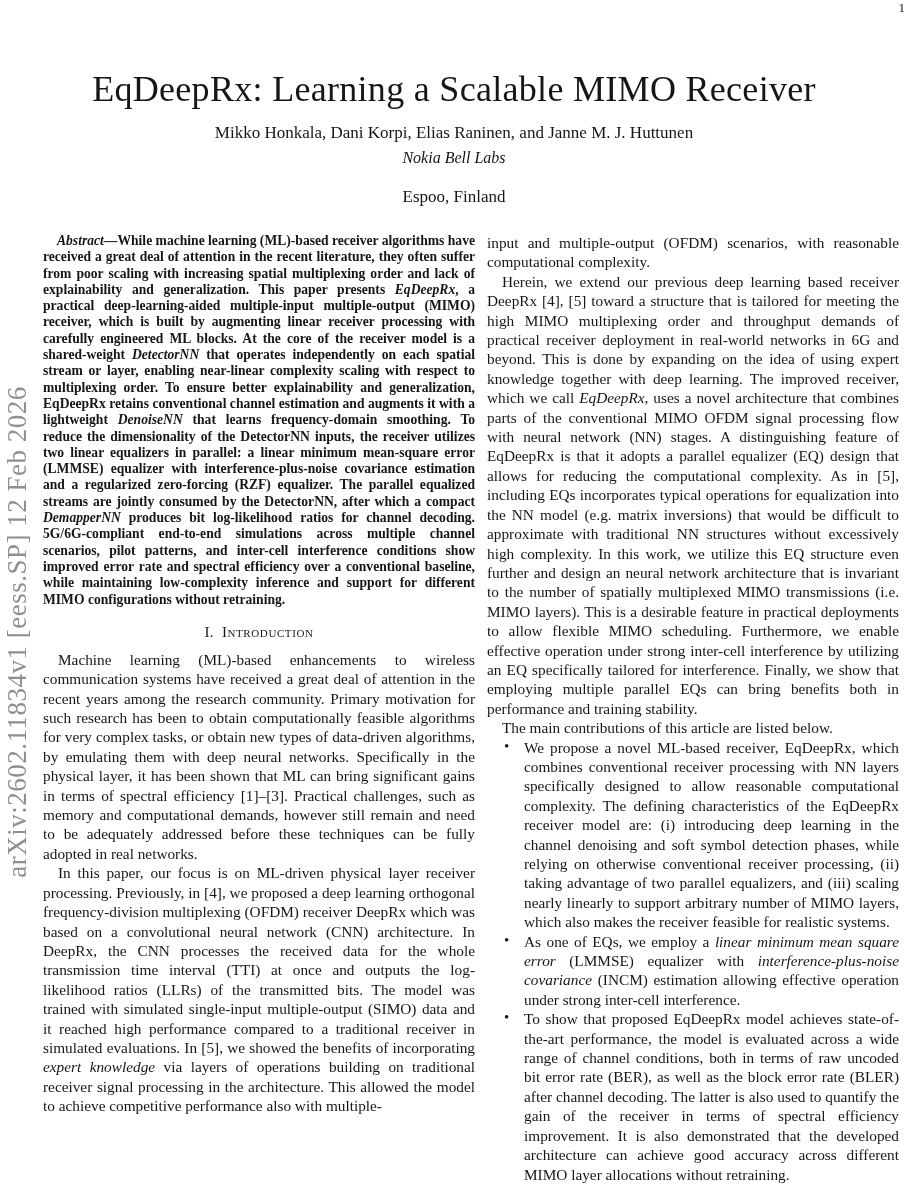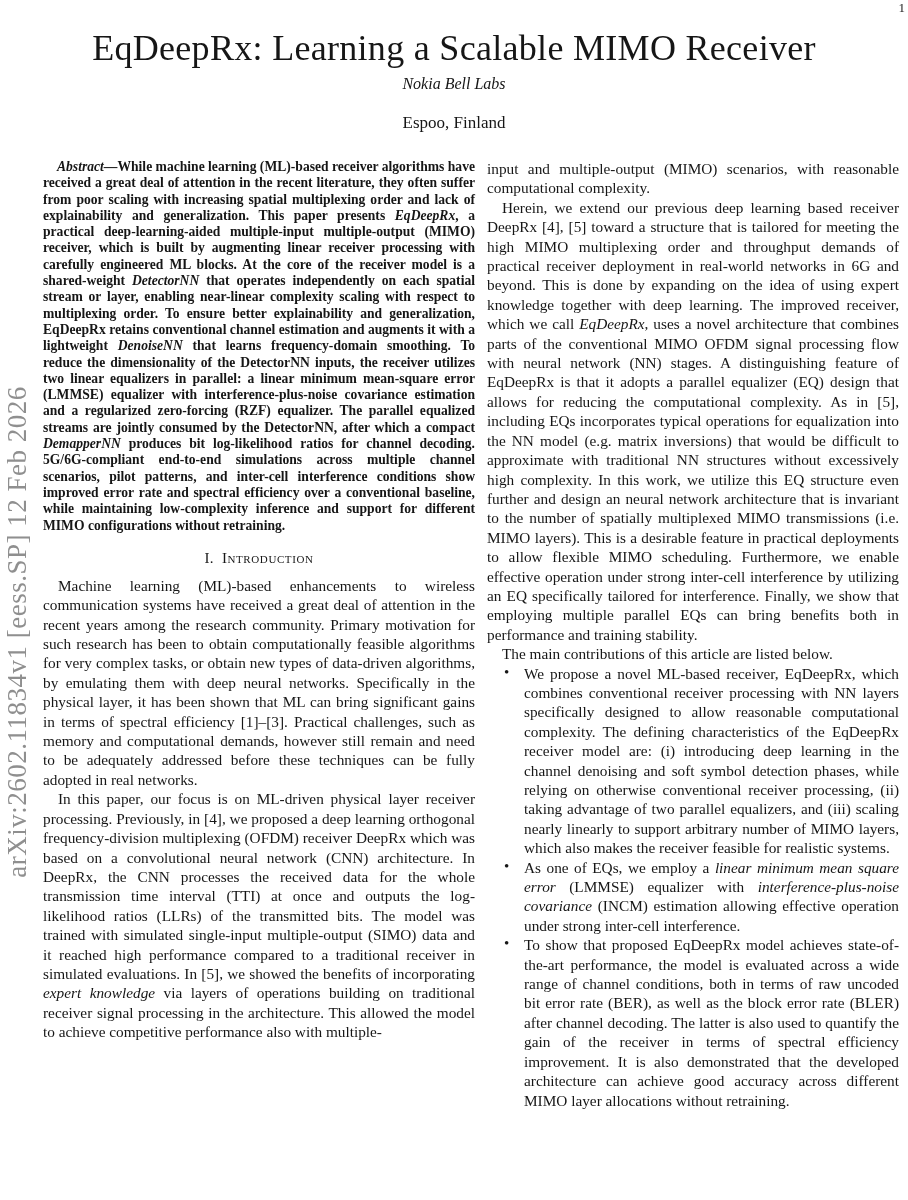--- a/index.html
+++ b/index.html
@@ -17,21 +17,21 @@
   }
 
   .watermark {
     position: absolute; top: 632px; left: 17px;
     transform: translate(-50%, -50%) rotate(-90deg);
     transform-origin: center;
     white-space: nowrap;
     font-size: 27px; color: #8f8f8f; letter-spacing: 0.5px;
   }
 
-  .header { text-align: center; padding-top: 27px; }
+  .header { text-align: center; padding-top: 68px; }
   .title {
     font-size: 36px; font-weight: 400; margin: 0;
     letter-spacing: 0.3px;
   }
   .authors { font-size: 17px; margin-top: 13px; }
   .affiliation { font-size: 16px; font-style: italic; margin-top: 6px; font-family: Liberation Serif, serif; }
   .location { font-size: 17px; margin-top: 20px; }
 
   .columns {
     display: flex; gap: 12px;
@@ -67,37 +67,38 @@
 </style>
 </head>
 <body>
 
 <div class="page">
   <div class="page-number">1</div>
   <div class="watermark">arXiv:2602.11834v1 [eess.SP] 12 Feb 2026</div>
 
   <div class="header">
     <h1 class="title">EqDeepRx: Learning a Scalable MIMO Receiver</h1>
+    <div class="authors">Mikko Honkala, Dani Korpi, Elias Raninen, and Janne M. J. Huttunen</div>
     <div class="affiliation">Nokia Bell Labs</div>
     <div class="location">Espoo, Finland</div>
   </div>
 
   <div class="columns">
     <div class="col-left">
       <p class="abstract"><em>Abstract</em><span>—While machine learning (ML)-based receiver algorithms have received a great deal of attention in the recent literature, they often suffer from poor scaling with increasing spatial multiplexing order and lack of explainability and generalization. This paper presents </span><em>EqDeepRx</em><span>, a practical deep-learning-aided multiple-input multiple-output (MIMO) receiver, which is built by augmenting linear receiver processing with carefully engineered ML blocks. At the core of the receiver model is a shared-weight </span><em>DetectorNN</em><span> that operates independently on each spatial stream or layer, enabling near-linear complexity scaling with respect to multiplexing order. To ensure better explainability and generalization, EqDeepRx retains conventional channel estimation and augments it with a lightweight </span><em>DenoiseNN</em><span> that learns frequency-domain smoothing. To reduce the dimensionality of the DetectorNN inputs, the receiver utilizes two linear equalizers in parallel: a linear minimum mean-square error (LMMSE) equalizer with interference-plus-noise covariance estimation and a regularized zero-forcing (RZF) equalizer. The parallel equalized streams are jointly consumed by the DetectorNN, after which a compact </span><em>DemapperNN</em><span> produces bit log-likelihood ratios for channel decoding. 5G/6G-compliant end-to-end simulations across multiple channel scenarios, pilot patterns, and inter-cell interference conditions show improved error rate and spectral efficiency over a conventional baseline, while maintaining low-complexity inference and support for different MIMO configurations without retraining.</span></p>
       <h2 class="section-heading"><span>I.</span>&nbsp;&nbsp;<span class="sc">Introduction</span></h2>
       <div>
           <p class="para indent"><span>Machine learning (ML)-based enhancements to wireless communication systems have received a great deal of attention in the recent years among the research community. Primary motivation for such research has been to obtain computationally feasible algorithms for very complex tasks, or obtain new types of data-driven algorithms, by emulating them with deep neural networks. Specifically in the physical layer, it has been shown that ML can bring significant gains in terms of spectral efficiency [1]–[3]. Practical challenges, such as memory and computational demands, however still remain and need to be adequately addressed before these techniques can be fully adopted in real networks.</span></p>
           <p class="para indent"><span>In this paper, our focus is on ML-driven physical layer receiver processing. Previously, in [4], we proposed a deep learning orthogonal frequency-division multiplexing (OFDM) receiver DeepRx which was based on a convolutional neural network (CNN) architecture. In DeepRx, the CNN processes the received data for the whole transmission time interval (TTI) at once and outputs the log-likelihood ratios (LLRs) of the transmitted bits. The model was trained with simulated single-input multiple-output (SIMO) data and it reached high performance compared to a traditional receiver in simulated evaluations. In [5], we showed the benefits of incorporating </span><em>expert knowledge</em><span> via layers of operations building on traditional receiver signal processing in the architecture. This allowed the model to achieve competitive performance also with multiple-</span></p>
         </div>
     </div>
 
     <div class="col-right">
       <div>
-          <p class="para"><span>input and multiple-output (MIMO) scenarios, with reasonable computational complexity.</span></p>
+          <p class="para"><span>input and multiple-output (OFDM) scenarios, with reasonable computational complexity.</span></p>
           <p class="para indent"><span>Herein, we extend our previous deep learning based receiver DeepRx [4], [5] toward a structure that is tailored for meeting the high MIMO multiplexing order and throughput demands of practical receiver deployment in real-world networks in 6G and beyond. This is done by expanding on the idea of using expert knowledge together with deep learning. The improved receiver, which we call </span><em>EqDeepRx</em><span>, uses a novel architecture that combines parts of the conventional MIMO OFDM signal processing flow with neural network (NN) stages. A distinguishing feature of EqDeepRx is that it adopts a parallel equalizer (EQ) design that allows for reducing the computational complexity. As in [5], including EQs incorporates typical operations for equalization into the NN model (e.g. matrix inversions) that would be difficult to approximate with traditional NN structures without excessively high complexity. In this work, we utilize this EQ structure even further and design an neural network architecture that is invariant to the number of spatially multiplexed MIMO transmissions (i.e. MIMO layers). This is a desirable feature in practical deployments to allow flexible MIMO scheduling. Furthermore, we enable effective operation under strong inter-cell interference by utilizing an EQ specifically tailored for interference. Finally, we show that employing multiple parallel EQs can bring benefits both in performance and training stability.</span></p>
           <p class="para indent"><span>The main contributions of this article are listed below.</span></p>
         </div>
       <div>
           <div class="bullet"><span class="bmark">•</span><span>We propose a novel ML-based receiver, EqDeepRx, which combines conventional receiver processing with NN layers specifically designed to allow reasonable computational complexity. The defining characteristics of the EqDeepRx receiver model are: (i) introducing deep learning in the channel denoising and soft symbol detection phases, while relying on otherwise conventional receiver processing, (ii) taking advantage of two parallel equalizers, and (iii) scaling nearly linearly to support arbitrary number of MIMO layers, which also makes the receiver feasible for realistic systems.</span></div>
           <div class="bullet"><span class="bmark">•</span><span>As one of EQs, we employ a </span><em>linear minimum mean square error</em><span> (LMMSE) equalizer with </span><em>interference-plus-noise covariance</em><span> (INCM) estimation allowing effective operation under strong inter-cell interference.</span></div>
           <div class="bullet"><span class="bmark">•</span><span>To show that proposed EqDeepRx model achieves state-of-the-art performance, the model is evaluated across a wide range of channel conditions, both in terms of raw uncoded bit error rate (BER), as well as the block error rate (BLER) after channel decoding. The latter is also used to quantify the gain of the receiver in terms of spectral efficiency improvement. It is also demonstrated that the developed architecture can achieve good accuracy across different MIMO layer allocations without retraining.</span></div>
         </div>
     </div>
   </div>

